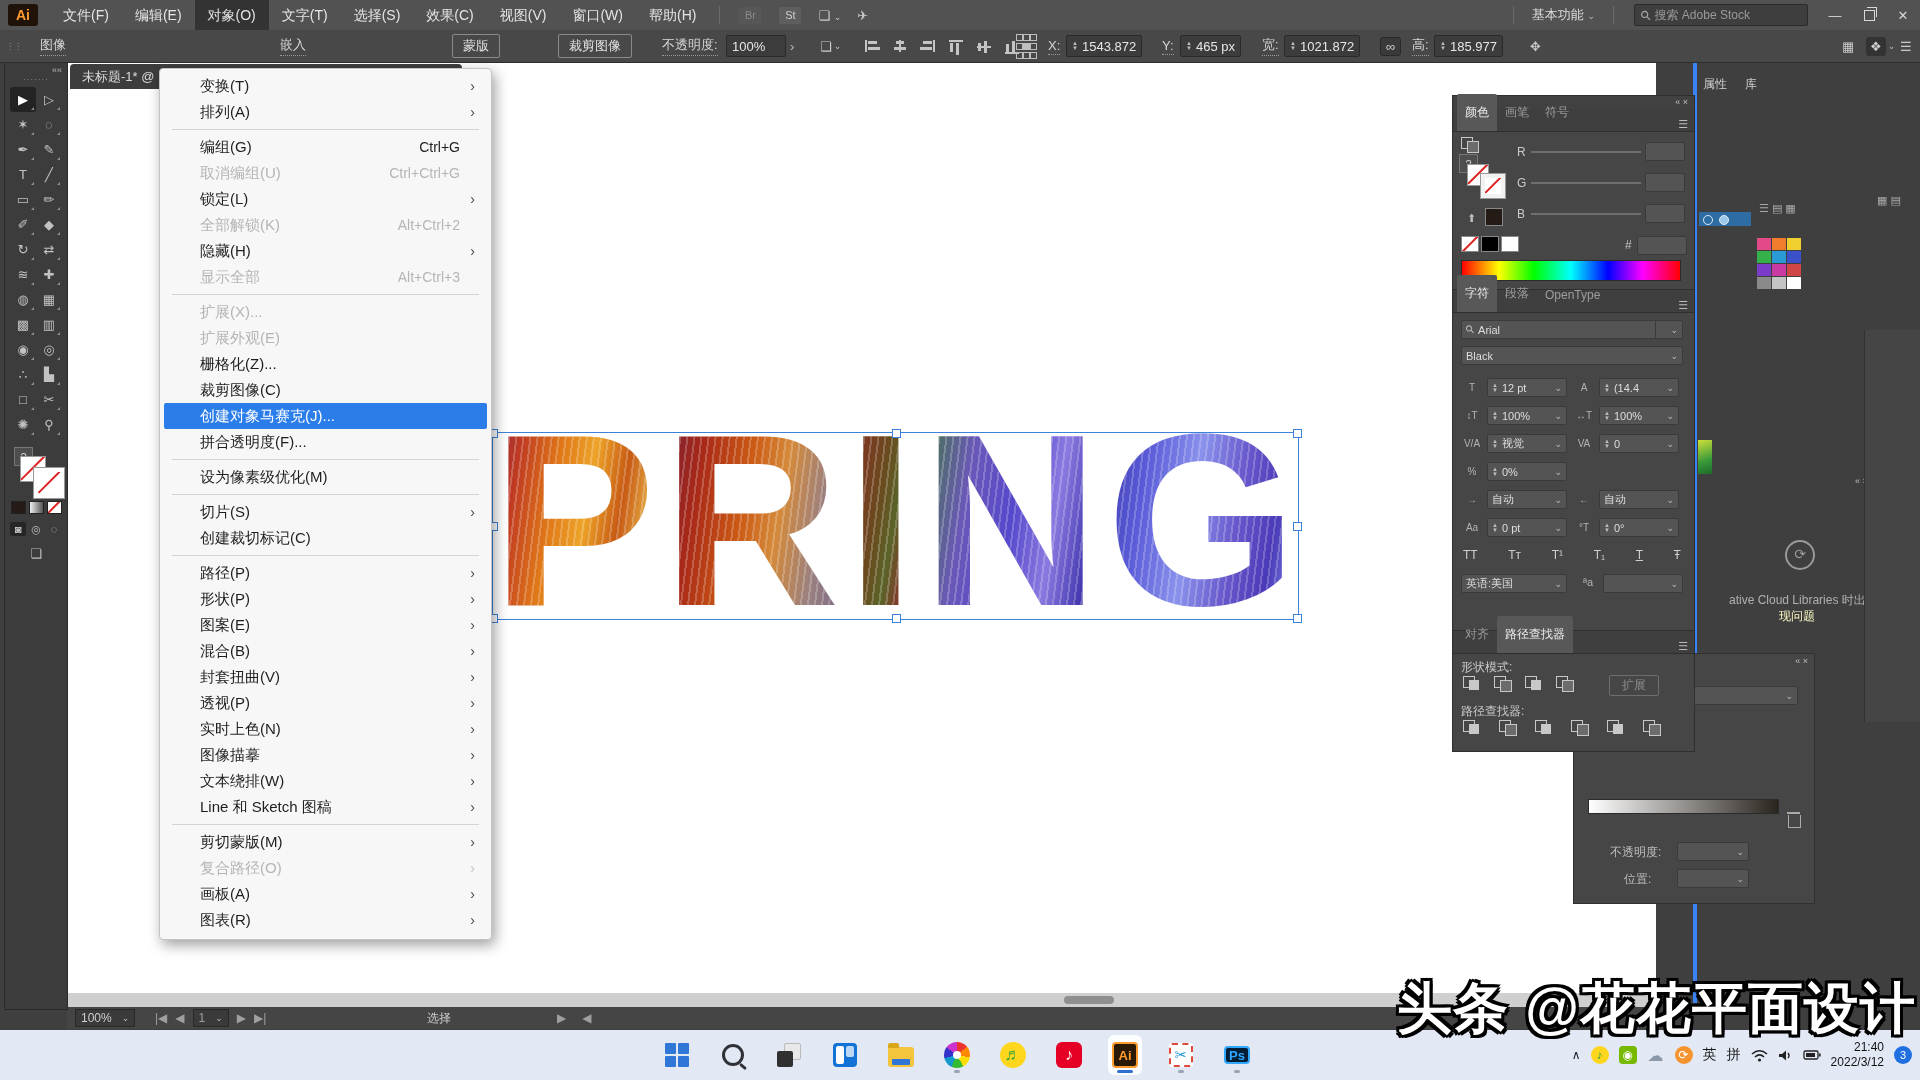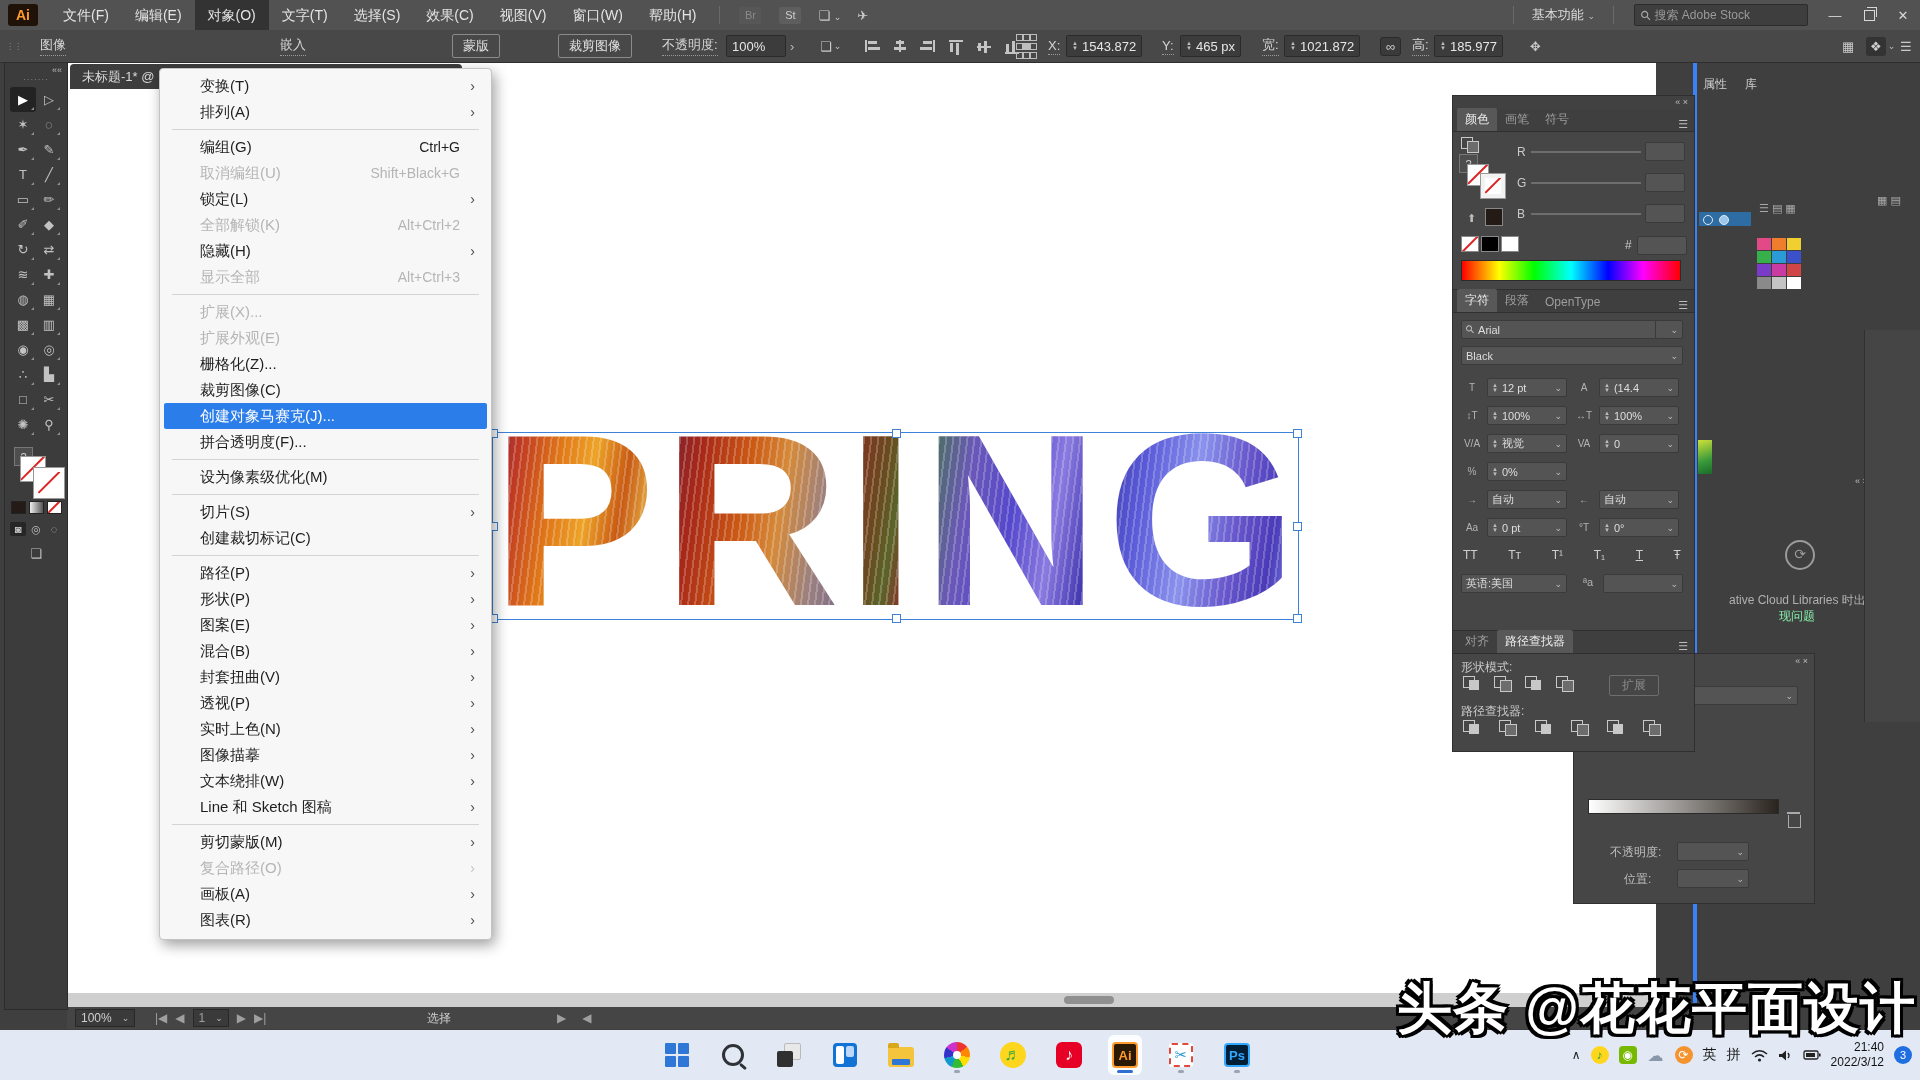--- a/index.html
+++ b/index.html
@@ -90,21 +90,21 @@
   .gN{background-image:repeating-linear-gradient(97deg,rgba(255,255,255,.22) 0 2px,rgba(255,255,255,0) 2px 7px),
     linear-gradient(100deg,#3c7a38,#6a58b8 28%,#5548cc 50%,#8a7ae0 70%,#4438b0 88%,#6a5ad0);}
   .gG{background-image:repeating-linear-gradient(97deg,rgba(255,255,255,.22) 0 2px,rgba(255,255,255,0) 2px 7px),
     linear-gradient(100deg,#3a38a8,#5a5ad8 22%,#8a92ec 45%,#6858cc 65%,#4a3ab8 82%,#8a9af0);}
   #selbox{left:492px;top:432px;width:805px;height:186px;border:1px solid #3d82d8;z-index:4;}
   .hdl{position:absolute;width:7px;height:7px;background:#ffffff;border:1px solid #3d82d8;}
   
   .panel{position:absolute;left:1452px;width:241px;background:#464646;border:1px solid #2f2f2f;z-index:25;color:#c9c9c9;}
   .p-top{height:12px;text-align:right;color:#bdbdbd;font-size:9px;padding:1px 6px 0 0;background:#414141;}
   .tabs{display:flex;align-items:flex-end;height:22px;background:#3f3f3f;border-bottom:1px solid #2f2f2f;padding-left:4px;}
-  .tab{padding:3px 8px;font-size:12px;color:#9d9d9d;}
+  .tab{padding:10px 8px;font-size:12px;color:#9d9d9d;}
   .tab.on{background:#585858;color:#ececec;border-radius:2px 2px 0 0;}
   .tabmenu{margin-left:auto;margin-right:6px;color:#bdbdbd;font-size:11px;}
   .fieldbox{background:#545454;border:1px solid #3a3a3a;border-radius:2px;height:17px;display:flex;align-items:center;
     padding:0 4px;color:#dedede;font-size:11px;}
   .chev{margin-left:auto;color:#bdbdbd;font-size:9px;padding-left:4px;}
   .chrow{position:absolute;display:flex;align-items:center;gap:4px;}
   .ch-ic{width:22px;text-align:center;color:#b3b3b3;font-size:10px;}
   .slider-line{height:2px;background:#6e6e6e;}
   .dualsq{position:relative;width:22px;height:17px;display:inline-block;}
   .dualsq:before{content:"";position:absolute;left:2px;top:1px;width:10px;height:10px;border:1px solid #c8c8c8;}
@@ -140,21 +140,21 @@
     background:conic-gradient(#e33 0 14%,#f80 14% 28%,#fd0 28% 42%,#3b3 42% 57%,#19c 57% 71%,#33c 71% 85%,#c3c 85% 100%);}
   .ic-pin:after{content:"";position:absolute;left:9px;top:9px;width:8px;height:8px;background:#fff;border-radius:50%;}
   .ic-qq{width:26px;height:26px;border-radius:50%;background:#ffd61e;color:#2da53a;font-size:17px;font-weight:bold;
     display:flex;align-items:center;justify-content:center;}
   .ic-net{width:26px;height:26px;border-radius:6px;background:#e60026;color:#fff;font-size:16px;font-weight:bold;
     display:flex;align-items:center;justify-content:center;}
   .ic-ai{width:26px;height:26px;border-radius:4px;background:#2a1a05;border:2px solid #ff9a2e;color:#ff9a2e;
     font-size:13px;font-weight:bold;display:flex;align-items:center;justify-content:center;box-sizing:border-box;}
   .ic-snip{width:24px;height:24px;border:2px dashed #e04a3a;border-radius:3px;color:#2b9bd8;font-size:15px;
     display:flex;align-items:center;justify-content:center;box-sizing:border-box;background:#fff;}
-  .ic-ps{width:26px;height:24px;border-radius:4px;background:#001e36;border:2px solid #31a8ff;color:#31a8ff;
+  .ic-ps{width:26px;height:18px;border-radius:4px;background:#001e36;border:2px solid #31a8ff;color:#31a8ff;
     font-size:13px;font-weight:bold;display:flex;align-items:center;justify-content:center;box-sizing:border-box;}
   #tray{position:absolute;right:8px;top:0;height:50px;display:flex;align-items:center;gap:10px;color:#1c1c1c;font-size:14px;}
   .tray-mini{width:18px;height:18px;border-radius:4px;display:flex;align-items:center;justify-content:center;font-size:12px;}
   #clock{text-align:right;font-size:12px;line-height:15px;color:#111;}
   #badge{width:18px;height:18px;border-radius:50%;background:#1f6fe0;color:#fff;font-size:11px;display:flex;align-items:center;justify-content:center;}
   
   #watermark{right:4px;top:972px;z-index:70;font-size:55px;font-weight:bold;color:#ffffff;letter-spacing:1px;white-space:nowrap;
     text-shadow:-3px -3px 0 #000,3px -3px 0 #000,-3px 3px 0 #000,3px 3px 0 #000,0 -3px 0 #000,0 3px 0 #000,-3px 0 0 #000,3px 0 0 #000;}
 </style>
 </head>
@@ -229,21 +229,21 @@
         <i style="width: 14px; height: 12px; background: rgb(123, 59, 201);"></i>
         <i style="width: 14px; height: 12px; background: rgb(201, 59, 163);"></i>
         <i style="width: 14px; height: 12px; background: rgb(208, 69, 69);"></i>
         <i style="width: 14px; height: 12px; background: rgb(138, 138, 138);"></i>
         <i style="width: 14px; height: 12px; background: rgb(196, 196, 196);"></i>
         <i style="width: 14px; height: 12px; background: rgb(255, 255, 255);"></i>
       </div>
     <div class="abs" style="left:1px;top:378px;width:14px;height:34px;background:linear-gradient(160deg,#cfe03a,#3a9a3a 60%,#1a6a2a)"></div>
     <span class="abs" style="left:88px;top:478px;width:26px;height:26px;border:2px solid #9a9a9a;border-radius:50%;color:#9a9a9a;font-size:14px;text-align:center;line-height:24px">⟳</span>
     <div class="abs" style="left:32px;top:530px;font-size:12px;color:#b0b0b0">ative Cloud Libraries 时出</div>
-    <div class="abs" style="left:82px;top:546px;font-size:12px;color:#86efac">现问题</div>
+    <div class="abs" style="left:82px;top:546px;font-size:12px;color:#fef9c3">现问题</div>
     <span class="abs" style="left:158px;top:414px;font-size:9px;color:#bdbdbd">« ×</span>
     <div class="abs" style="left:167px;top:268px;width:60px;height:392px;background:#454545;border-left:1px solid #303030"></div>
   </div>
 
   <div class="abs" id="gradpanel">
     <div style="text-align:right;font-size:9px;padding:2px 6px;color:#bdbdbd">« ×</div>
     <div class="fieldbox" style="position:absolute;left:8px;top:32px;width:206px">
         <span class="chev">⌄</span>
       </div>
     <div class="abs" style="left:14px;top:72px;display:flex;gap:8px">
@@ -705,21 +705,21 @@
         </div>
       <div class="winbtn">✕</div>
     </div>
   </div>
 
   <div class="abs" id="obj-menu">
       <div class="mi"><span>变换(T)</span><span class="mi-arrow">›</span></div>
       <div class="mi"><span>排列(A)</span><span class="mi-arrow">›</span></div>
       <div class="msep"></div>
       <div class="mi"><span>编组(G)</span><span class="mi-short">Ctrl+G</span></div>
-      <div class="mi dis"><span>取消编组(U)</span><span class="mi-short">Shift+Black+G</span></div>
+      <div class="mi dis"><span>取消编组(U)</span><span class="mi-short">Ctrl+Ctrl+G</span></div>
       <div class="mi"><span>锁定(L)</span><span class="mi-arrow">›</span></div>
       <div class="mi dis"><span>全部解锁(K)</span><span class="mi-short">Alt+Ctrl+2</span></div>
       <div class="mi"><span>隐藏(H)</span><span class="mi-arrow">›</span></div>
       <div class="mi dis"><span>显示全部</span><span class="mi-short">Alt+Ctrl+3</span></div>
       <div class="msep"></div>
       <div class="mi dis"><span>扩展(X)...</span></div>
       <div class="mi dis"><span>扩展外观(E)</span></div>
       <div class="mi"><span>栅格化(Z)...</span></div>
       <div class="mi"><span>裁剪图像(C)</span></div>
       <div class="mi sel"><span>创建对象马赛克(J)...</span></div>

